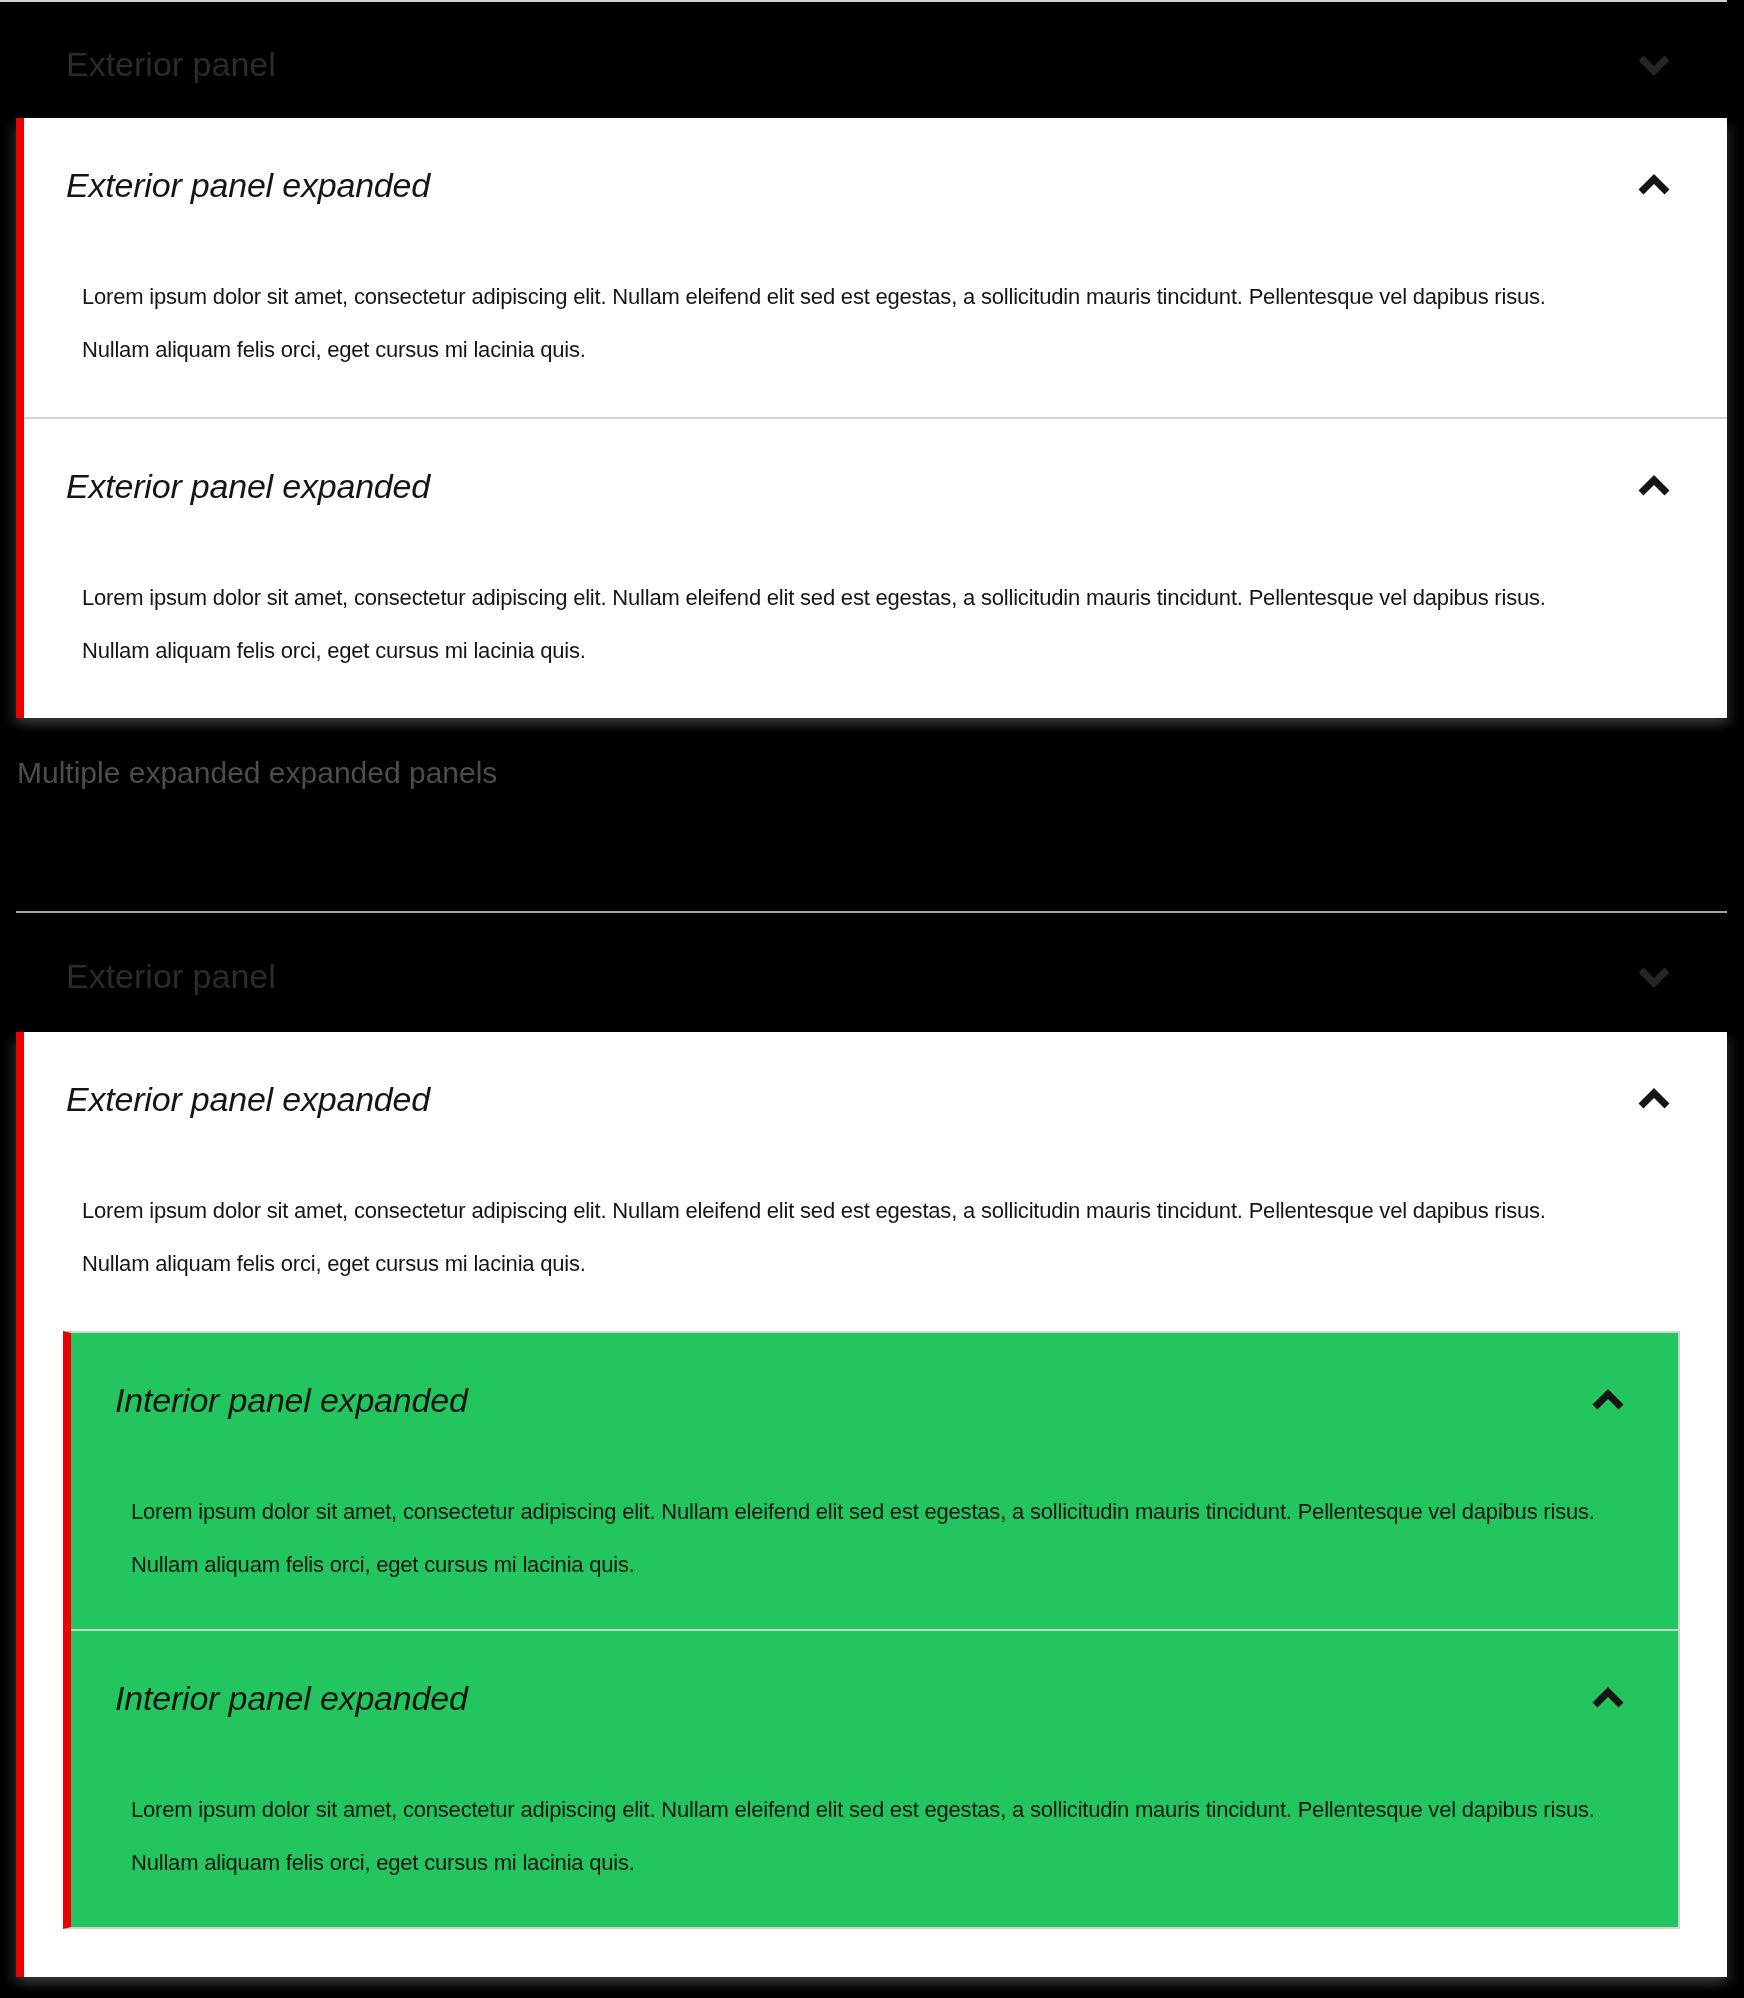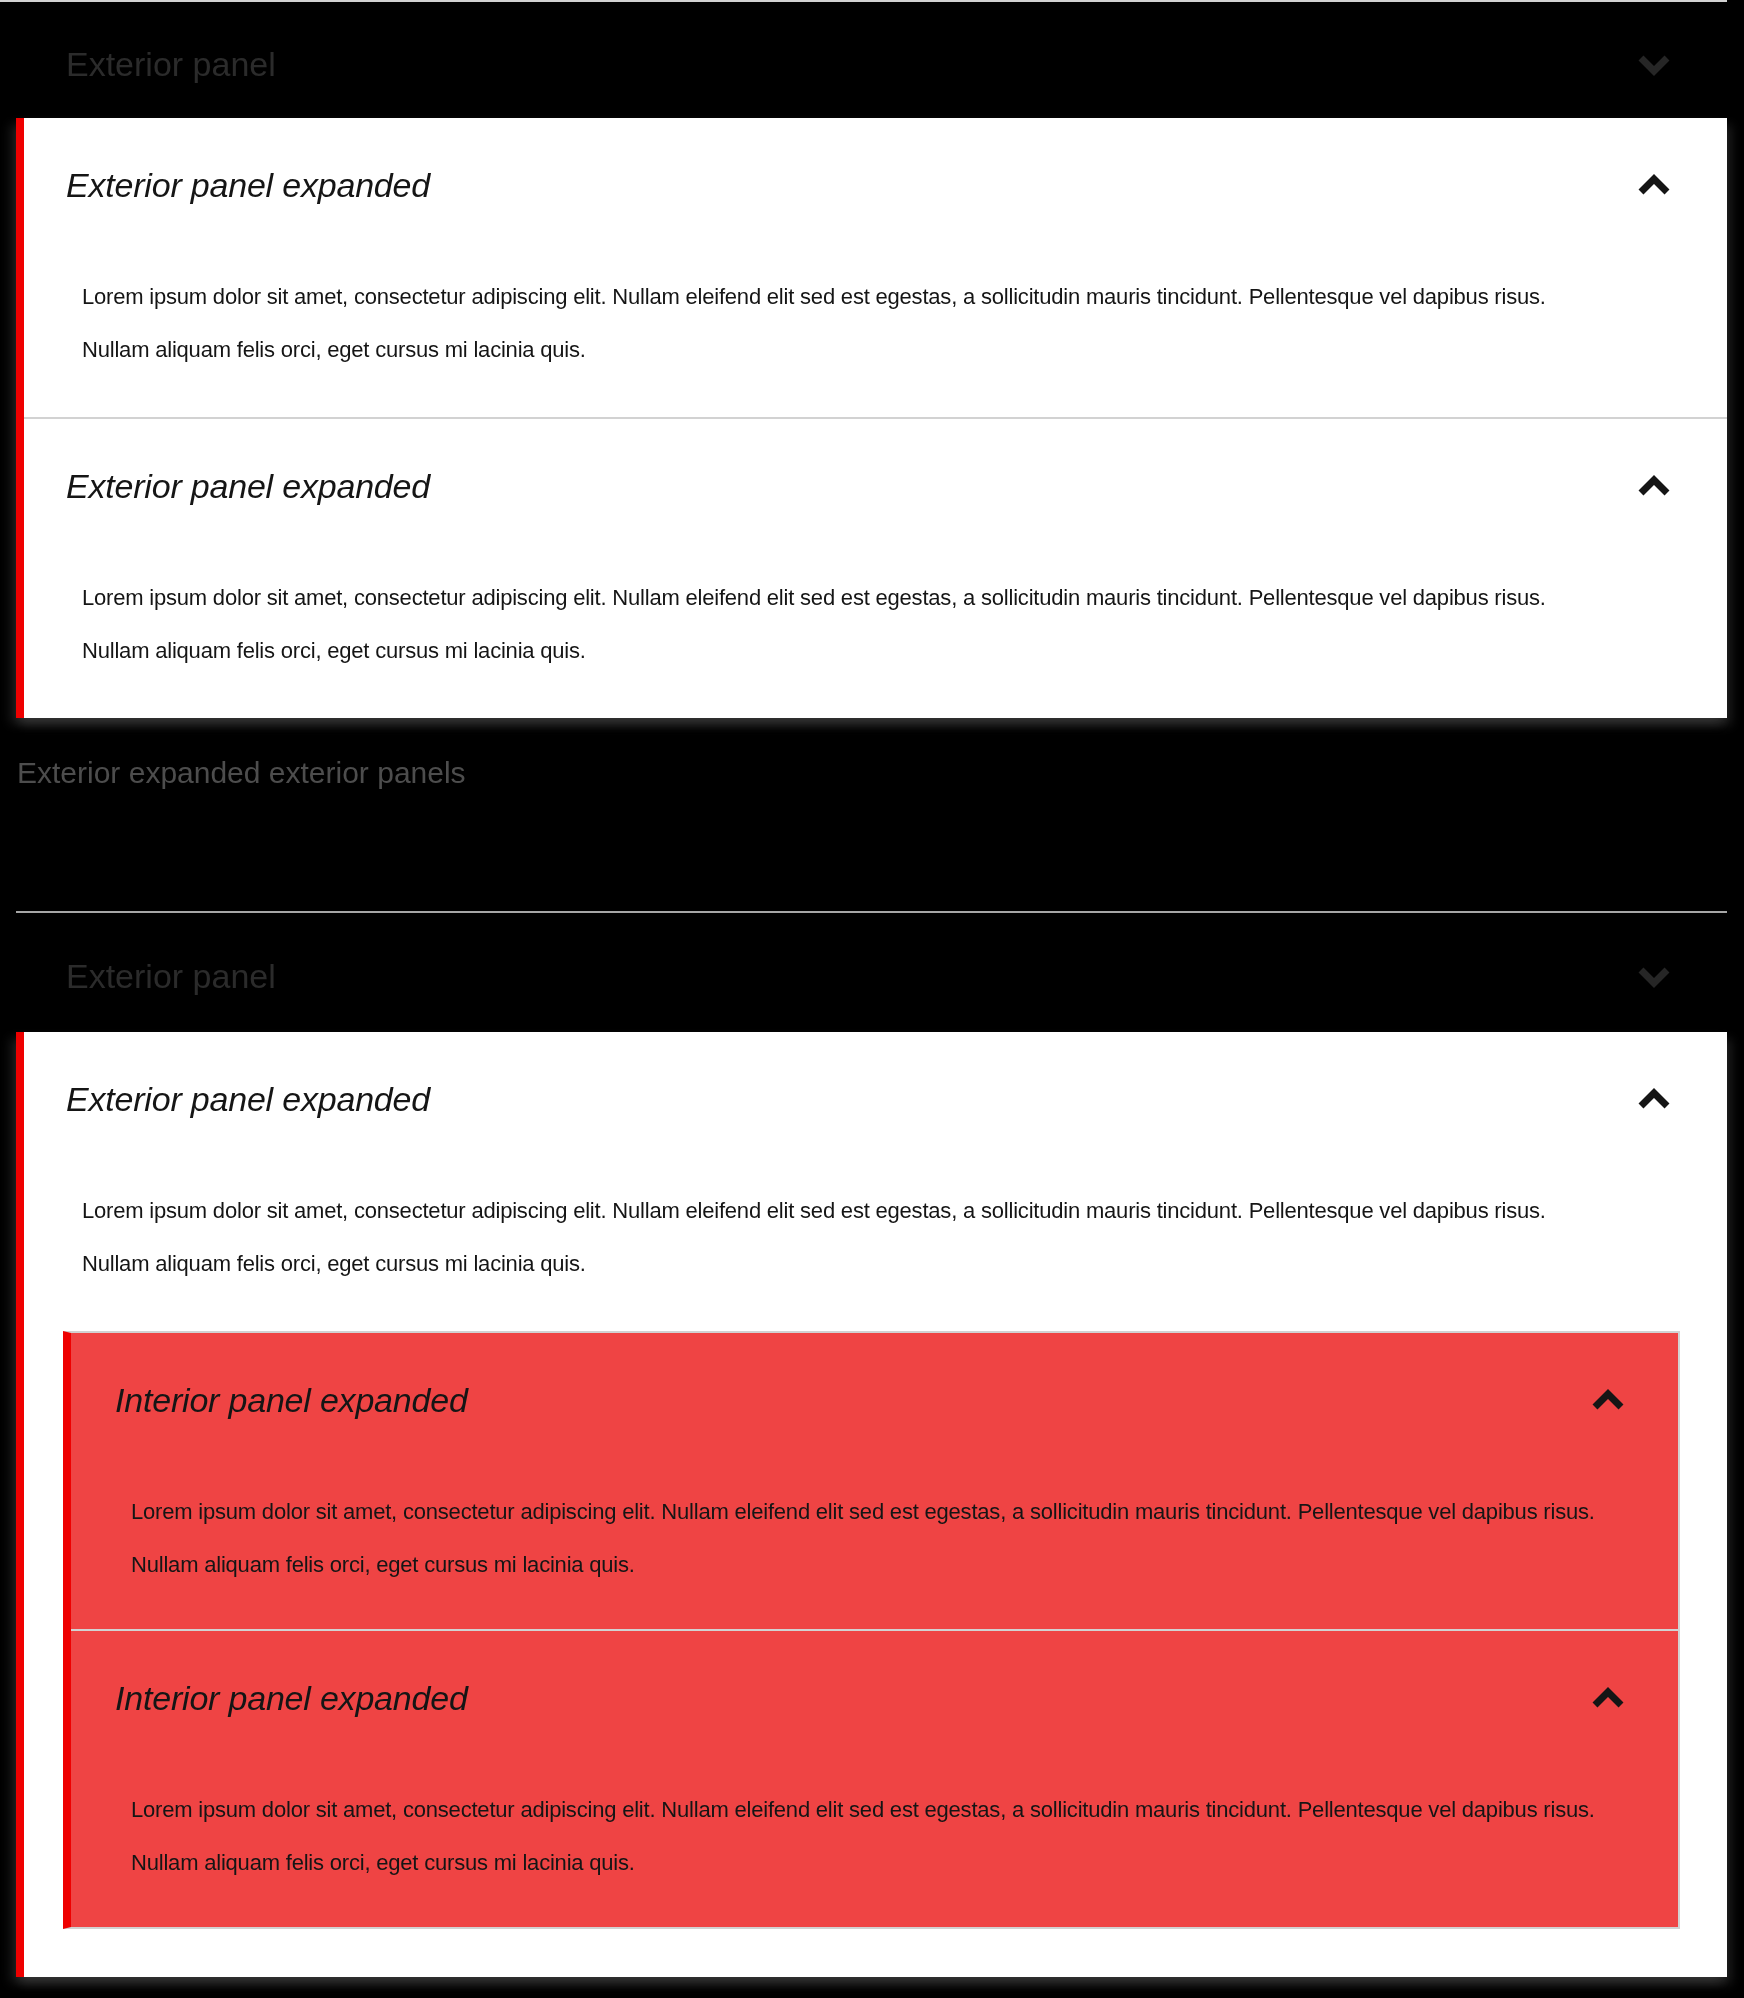--- a/index.html
+++ b/index.html
@@ -54,21 +54,21 @@
     letter-spacing:-0.2px;
     margin-left:16px;
   }
 
   
   .outer-body { padding-bottom:41px; }
   .interior-group {
     margin:0 47px 0 39px;
     border:2px solid #d2d2d2;
     border-left:8px solid #ee0000;
-    background:#ef4444;
+    background:#22c55e;
   }
   .interior-item + .interior-item { border-top:2px solid #d2d2d2; }
   .interior-item .toggle { padding:46px 53px 0 44px; }
   .interior-item .panel-body { padding:64px 24px 38px 44px; }
   .outer-bottom-pad { height:48px; }
 
   .caption {
     margin:36px 17px 0 17px;
     font-size:30px; line-height:38px;
     color:#4d4d4d;
@@ -112,21 +112,21 @@
       <span>
         <svg width="34" height="22" viewBox="0 0 34 22">
             <polyline points="4,18 17,5 30,18" fill="none" stroke="currentColor" stroke-width="7"></polyline>
           </svg>
       </span>
     </div>
     <p class="panel-body">Lorem ipsum dolor sit amet, consectetur adipiscing elit. Nullam eleifend elit sed est egestas, a sollicitudin mauris tincidunt. Pellentesque vel dapibus risus. Nullam aliquam felis orci, eget cursus mi lacinia quis.</p>
   </div>
 </div>
 
-<div class="caption">Exterior expanded exterior panels</div>
+<div class="caption">Multiple expanded expanded panels</div>
 
 <hr class="section-rule">
 
 <div class="collapsed-header h2">
   <span>Exterior panel</span>
   <span>
     <svg width="34" height="22" viewBox="0 0 34 22">
         <polyline points="4,4 17,17 30,4" fill="none" stroke="currentColor" stroke-width="7"></polyline>
       </svg>
   </span>

